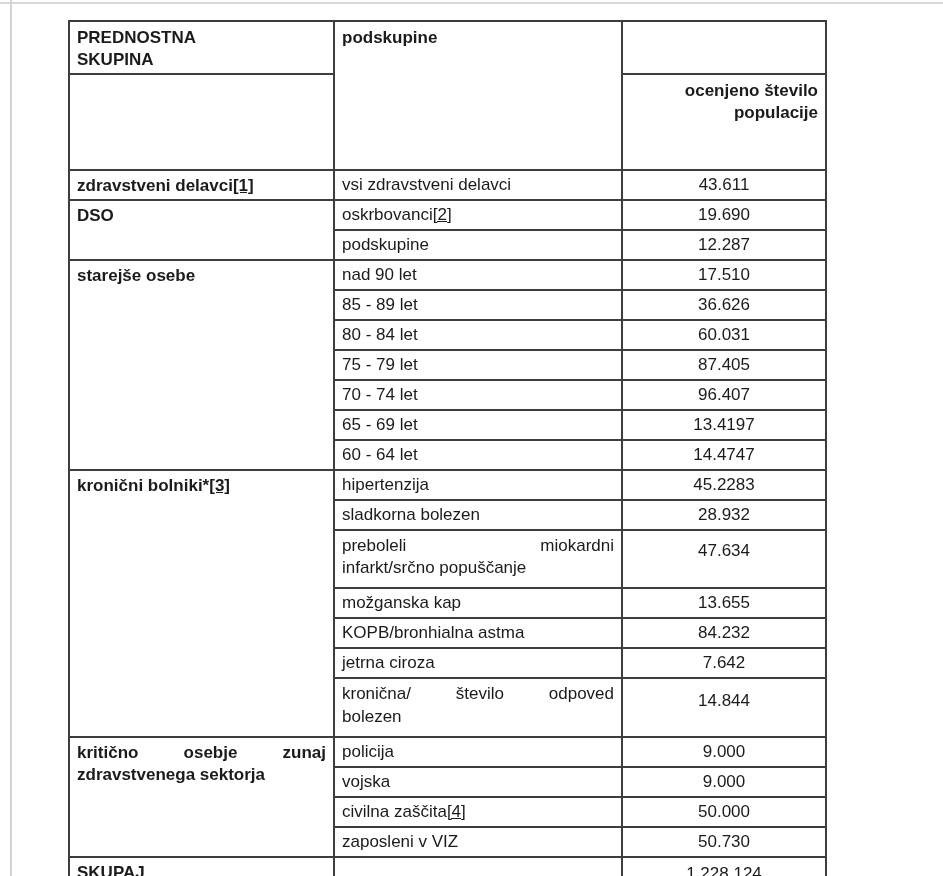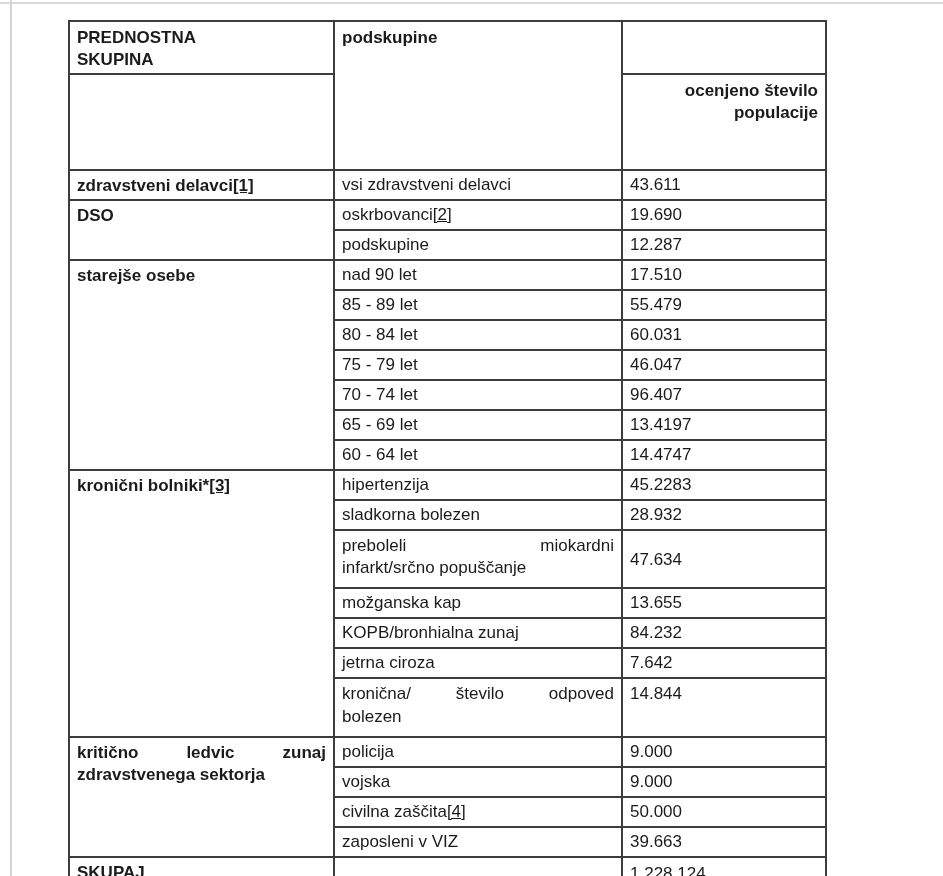--- a/index.html
+++ b/index.html
@@ -66,21 +66,21 @@
     white-space: pre-line;
     margin-left: 48px;
   }
   .pop-table .pop-head {
     text-align: right;
     font-weight: bold;
     vertical-align: top;
     padding-top: 5px;
     white-space: pre-line;
   }
-  .pop-table .num { text-align: left; }
+  .pop-table .num { text-align: center; }
   .pop-table .twoline {
     vertical-align: top;
     padding-top: 4px;
     padding-bottom: 8px;
   }
   .justify-line {
     display: flex;
     justify-content: space-between;
   }
   .ref { text-decoration: underline; }
@@ -135,29 +135,29 @@
           <td class="c3 num">12.287</td>
         </tr>
 
         <tr class="r">
           <td class="c1 glabel" rowspan="7"><span>starejše osebe</span></td>
           <td class="c2">nad 90 let</td>
           <td class="c3 num">17.510</td>
         </tr>
         <tr class="r">
           <td class="c2">85 - 89 let</td>
-          <td class="c3 num">55.479</td>
+          <td class="c3 num">36.626</td>
         </tr>
         <tr class="r">
           <td class="c2">80 - 84 let</td>
           <td class="c3 num">60.031</td>
         </tr>
         <tr class="r">
           <td class="c2">75 - 79 let</td>
-          <td class="c3 num">46.047</td>
+          <td class="c3 num">87.405</td>
         </tr>
         <tr class="r">
           <td class="c2">70 - 74 let</td>
           <td class="c3 num">96.407</td>
         </tr>
         <tr class="r">
           <td class="c2">65 - 69 let</td>
           <td class="c3 num">13.4197</td>
         </tr>
         <tr class="r">
@@ -175,69 +175,69 @@
           <td class="c3 num">28.932</td>
         </tr>
         <tr class="tall1">
           <td class="c2 twoline">
             <div class="justify-line">
                 <span>preboleli</span>
                 <span>miokardni</span>
               </div>
             <div>infarkt/srčno popuščanje</div>
           </td>
-          <td class="c3 num" style="vertical-align:top; padding-top:18px;">47.634</td>
+          <td class="c3 num" style="vertical-align:top; padding-top:9px;">47.634</td>
         </tr>
         <tr class="r">
           <td class="c2">možganska kap</td>
           <td class="c3 num">13.655</td>
         </tr>
         <tr class="r">
-          <td class="c2">KOPB/bronhialna zunaj</td>
+          <td class="c2">KOPB/bronhialna astma</td>
           <td class="c3 num">84.232</td>
         </tr>
         <tr class="r">
           <td class="c2">jetrna ciroza</td>
           <td class="c3 num">7.642</td>
         </tr>
         <tr class="tall2">
           <td class="c2 twoline">
             <div class="justify-line">
                 <span>kronična/</span>
                 <span>število</span>
                 <span>odpoved</span>
               </div>
             <div>bolezen</div>
           </td>
-          <td class="c3 num" style="vertical-align:top; padding-top:4px;">14.844</td>
+          <td class="c3 num" style="vertical-align:top; padding-top:11px;">14.844</td>
         </tr>
 
         <tr class="r">
           <td class="c1 glabel" rowspan="4">
             <div class="justify-line">
                 <span>kritično</span>
-                <span>ledvic</span>
+                <span>osebje</span>
                 <span>zunaj</span>
               </div>
             <div>zdravstvenega sektorja</div>
           </td>
           <td class="c2">policija</td>
           <td class="c3 num">9.000</td>
         </tr>
         <tr class="r">
           <td class="c2">vojska</td>
           <td class="c3 num">9.000</td>
         </tr>
         <tr class="r">
           <td class="c2"><span>civilna zaščita</span><span class="ref">[4]</span></td>
           <td class="c3 num">50.000</td>
         </tr>
         <tr class="r">
           <td class="c2">zaposleni v VIZ</td>
-          <td class="c3 num">39.663</td>
+          <td class="c3 num">50.730</td>
         </tr>
 
         <tr class="total-row">
           <td class="c1 glabel">SKUPAJ</td>
           <td class="c2"></td>
           <td class="c3 num">1.228.124</td>
         </tr>
       </tbody>
     </table>
   </div>

